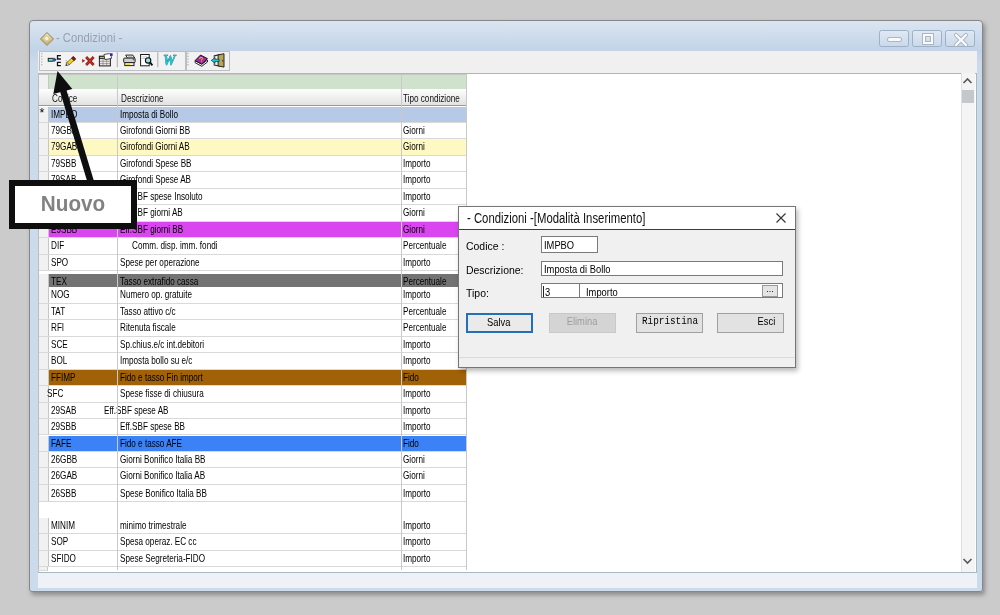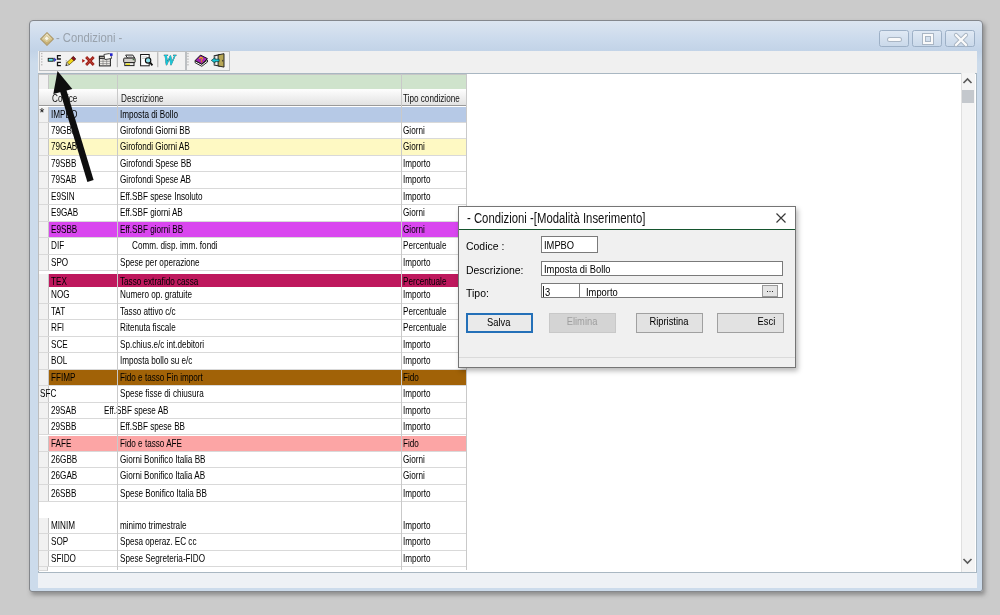--- a/index.html
+++ b/index.html
@@ -231,21 +231,21 @@
 <div class="grow" style="top:238.10px;background:#ffffff">
 <span class="gt" style="left:12.5px"><i>DIF</i></span>
 <span class="gt" style="left:94px"><i>Comm. disp. imm. fondi</i></span>
 <span class="gt" style="left:365.0px"><i>Percentuale</i></span>
 </div>
 <div class="grow" style="top:254.55px;background:#ffffff">
 <span class="gt" style="left:12.5px"><i>SPO</i></span>
 <span class="gt" style="left:82.0px"><i>Spese per operazione</i></span>
 <span class="gt" style="left:365.0px"><i>Importo</i></span>
 </div>
-<div class="grow" style="top:274px;background:#be185d">
+<div class="grow" style="top:274px;background:#737373">
 <span class="gt" style="left:12.5px"><i>TEX</i></span>
 <span class="gt" style="left:82.0px"><i>Tasso extrafido cassa</i></span>
 <span class="gt" style="left:365.0px"><i>Percentuale</i></span>
 </div>
 <div class="grow" style="top:287.45px;background:#ffffff">
 <span class="gt" style="left:12.5px"><i>NOG</i></span>
 <span class="gt" style="left:82.0px"><i>Numero op. gratuite</i></span>
 <span class="gt" style="left:365.0px"><i>Importo</i></span>
 </div>
 <div class="grow" style="top:303.90px;background:#ffffff">
@@ -267,35 +267,35 @@
 <span class="gt" style="left:12.5px"><i>BOL</i></span>
 <span class="gt" style="left:82.0px"><i>Imposta bollo su e/c</i></span>
 <span class="gt" style="left:365.0px"><i>Importo</i></span>
 </div>
 <div class="grow" style="top:369.70px;background:#a16207">
 <span class="gt" style="left:12.5px"><i>FFIMP</i></span>
 <span class="gt" style="left:82.0px"><i>Fido e tasso Fin import</i></span>
 <span class="gt" style="left:365.0px"><i>Fido</i></span>
 </div>
 <div class="grow" style="top:386.15px;background:#ffffff">
-<span class="gt" style="left:2px"><i>SFC</i></span>
+<span class="gt" style="left:9px"><i>SFC</i></span>
 <span class="gt" style="left:82.0px"><i>Spese fisse di chiusura</i></span>
 <span class="gt" style="left:365.0px"><i>Importo</i></span>
 </div>
 <div class="grow" style="top:402.60px;background:#ffffff">
 <span class="gt" style="left:12.5px"><i>29SAB</i></span>
 <span class="gt" style="left:66px"><i>Eff.SBF spese AB</i></span>
 <span class="gt" style="left:365.0px"><i>Importo</i></span>
 </div>
 <div class="grow" style="top:419.05px;background:#ffffff">
 <span class="gt" style="left:12.5px"><i>29SBB</i></span>
 <span class="gt" style="left:82.0px"><i>Eff.SBF spese BB</i></span>
 <span class="gt" style="left:365.0px"><i>Importo</i></span>
 </div>
-<div class="grow" style="top:435.50px;background:#fca5a5">
+<div class="grow" style="top:435.50px;background:#3b82f6">
 <span class="gt" style="left:12.5px"><i>FAFE</i></span>
 <span class="gt" style="left:82.0px"><i>Fido e tasso AFE</i></span>
 <span class="gt" style="left:365.0px"><i>Fido</i></span>
 </div>
 <div class="grow" style="top:451.95px;background:#ffffff">
 <span class="gt" style="left:12.5px"><i>26GBB</i></span>
 <span class="gt" style="left:82.0px"><i>Giorni Bonifico Italia BB</i></span>
 <span class="gt" style="left:365.0px"><i>Giorni</i></span>
 </div>
 <div class="grow" style="top:468.40px;background:#ffffff">
@@ -356,22 +356,23 @@
    <div class="dlab" style="top:80px"><i>Tipo:</i></div>
    <div class="dbox" style="left:81.5px;top:29px;width:57px;height:17px"><i>IMPBO</i></div>
    <div class="dbox" style="left:81.5px;top:53.5px;width:242px;height:15.5px"><i>Imposta di Bollo</i></div>
    <div class="dbox" style="left:81.5px;top:76.3px;width:242px;height:15px">
      <div style="position:absolute;left:0;top:0;width:38.5px;height:100%;border-right:1px solid #7a7a7a;"><span style="position:absolute;left:1.5px;top:1.5px;width:1px;height:11px;background:#222;"></span><i style="margin-left:3.5px;">3</i></div>
      <div style="position:absolute;left:41.5px;top:0;"><i>Importo</i></div>
      <div style="position:absolute;right:3.5px;top:1.2px;width:16px;height:11.5px;background:#e4e4e4;border:1px solid #989898;font-size:9px;line-height:7px;text-align:center;">...</div>
    </div>
    <div class="dbtn" style="left:7px;border:2px solid #2470b8;background:#eaeaea;"><i>Salva</i></div>
    <div class="dbtn" style="left:90px;background:#d4d4d4;border:1px solid #c8c8c8;color:#9e9e9e;"><i>Elimina</i></div>
-   <div class="dbtn" style="left:177px;background:#e2e2e2;border:1px solid #a0a0a0;"><i>Ripristina</i></div>
+   <div class="dbtn" style="left:177px;background:#e2e2e2;border:1px solid #a0a0a0;font-family:Liberation Mono, monospace;"><i>Ripristina</i></div>
    <div class="dbtn" style="left:258px;background:#e2e2e2;border:1px solid #a0a0a0;padding-left:33px;"><i>Esci</i></div>
    <div class="abs" style="left:0;top:149.5px;width:100%;height:1px;background:#dadada;"></div>
  </div>
 
+ <div id="nuovo" class="abs"><i>Nuovo</i></div>
  <svg style="left:0px;top:55px;" width="120" height="140" viewBox="0 0 120 140">
    <line x1="90.5" y1="126" x2="63" y2="35" stroke="#0e0e0e" stroke-width="6.5"></line>
    <polygon points="57.5,16 72.3,34 53.3,39" fill="#0e0e0e"></polygon>
  </svg>
 </div>
 
 </body></html>

